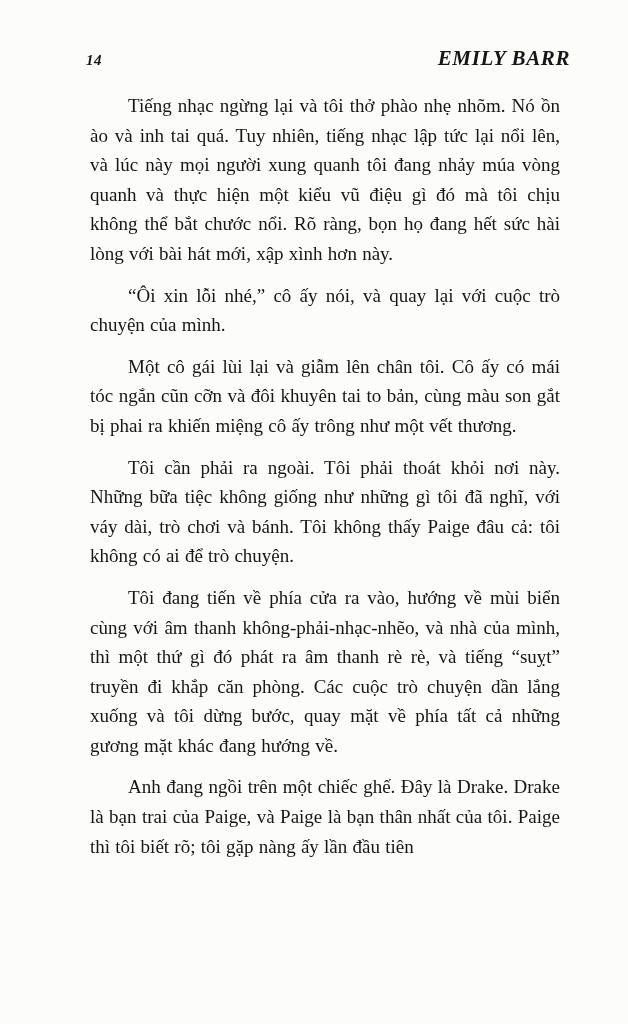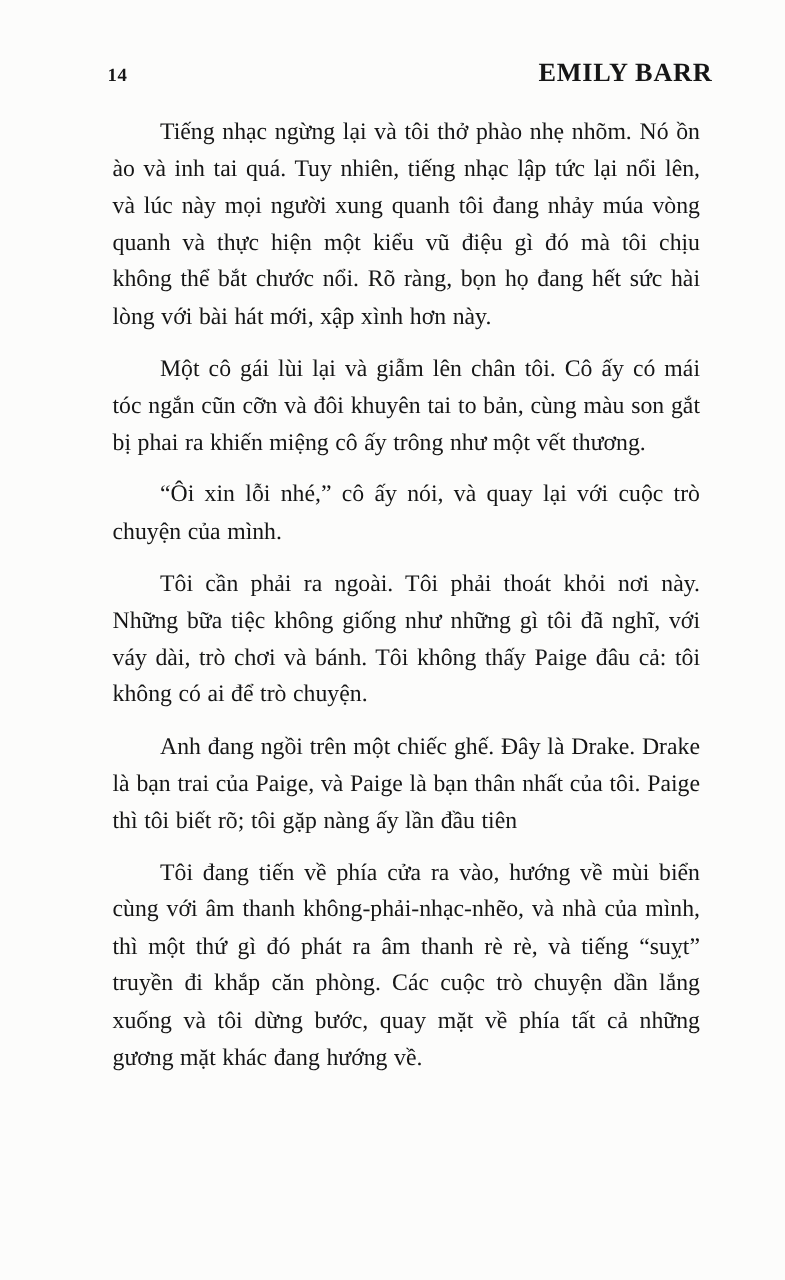--- a/index.html
+++ b/index.html
@@ -19,20 +19,21 @@
     font-family: "Liberation Serif", "DejaVu Serif", serif;
     color: #161616;
     overflow: hidden;
   }
   .running-head {
     display: flex;
     justify-content: space-between;
     align-items: baseline;
     padding: 0 2px 0 8px;
     margin-bottom: 20px;
+    font-style: italic;
   }
   .page-number {
     font-size: 15px;
     font-weight: 700;
     letter-spacing: 0.5px;
   }
   .author {
     font-size: 21px;
     font-weight: 700;
     letter-spacing: 0.6px;
@@ -51,20 +52,20 @@
 
 <div class="page">
 
   <div class="running-head">
     <span class="page-number">14</span>
     <span class="author">EMILY BARR</span>
   </div>
 
   <div class="body-text">
     <p>Tiếng nhạc ngừng lại và tôi thở phào nhẹ nhõm. Nó ồn ào và inh tai quá. Tuy nhiên, tiếng nhạc lập tức lại nổi lên, và lúc này mọi người xung quanh tôi đang nhảy múa vòng quanh và thực hiện một kiểu vũ điệu gì đó mà tôi chịu không thể bắt chước nổi. Rõ ràng, bọn họ đang hết sức hài lòng với bài hát mới, xập xình hơn này.</p>
+    <p>“Ôi xin lỗi nhé,” cô ấy nói, và quay lại với cuộc trò chuyện của mình.</p>
     <p>Một cô gái lùi lại và giẫm lên chân tôi. Cô ấy có mái tóc ngắn cũn cỡn và đôi khuyên tai to bản, cùng màu son gắt bị phai ra khiến miệng cô ấy trông như một vết thương.</p>
-    <p>“Ôi xin lỗi nhé,” cô ấy nói, và quay lại với cuộc trò chuyện của mình.</p>
     <p>Tôi cần phải ra ngoài. Tôi phải thoát khỏi nơi này. Những bữa tiệc không giống như những gì tôi đã nghĩ, với váy dài, trò chơi và bánh. Tôi không thấy Paige đâu cả: tôi không có ai để trò chuyện.</p>
+    <p>Tôi đang tiến về phía cửa ra vào, hướng về mùi biển cùng với âm thanh không-phải-nhạc-nhẽo, và nhà của mình, thì một thứ gì đó phát ra âm thanh rè rè, và tiếng “suỵt” truyền đi khắp căn phòng. Các cuộc trò chuyện dần lắng xuống và tôi dừng bước, quay mặt về phía tất cả những gương mặt khác đang hướng về.</p>
     <p>Anh đang ngồi trên một chiếc ghế. Đây là Drake. Drake là bạn trai của Paige, và Paige là bạn thân nhất của tôi. Paige thì tôi biết rõ; tôi gặp nàng ấy lần đầu tiên</p>
-    <p>Tôi đang tiến về phía cửa ra vào, hướng về mùi biển cùng với âm thanh không-phải-nhạc-nhẽo, và nhà của mình, thì một thứ gì đó phát ra âm thanh rè rè, và tiếng “suỵt” truyền đi khắp căn phòng. Các cuộc trò chuyện dần lắng xuống và tôi dừng bước, quay mặt về phía tất cả những gương mặt khác đang hướng về.</p>
   </div>
 
 </div>
 
 </body></html>

